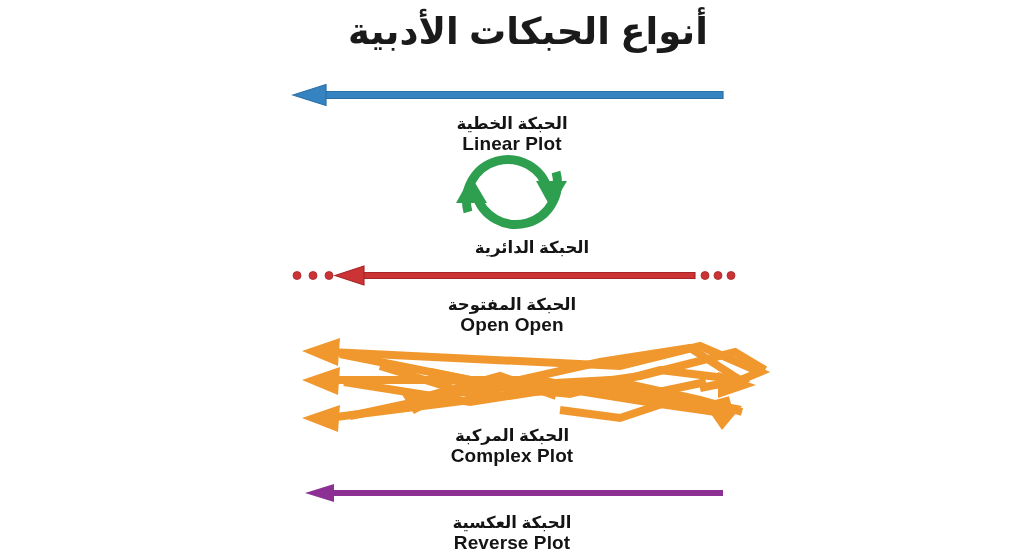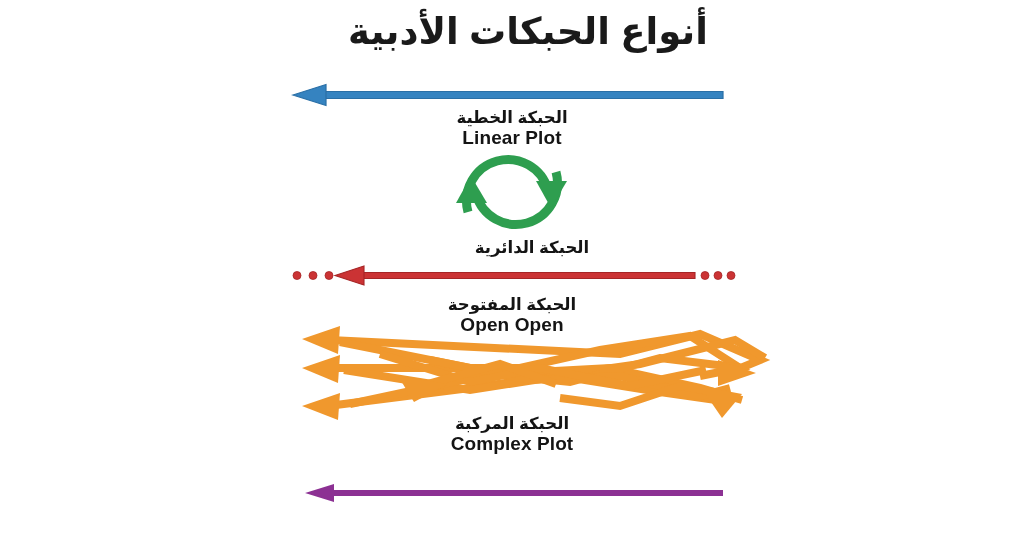--- a/index.html
+++ b/index.html
@@ -74,21 +74,21 @@
 
   <div class="section" style="top:84px;">
     <div class="art" style="height:24px;">
       <svg width="1024" height="24" viewBox="0 0 1024 24">
         <g fill="#3583c0" stroke="#2a6fa6" stroke-width="1.2">
           <path d="M322,7.5 L723,7.5 L723,14.5 L322,14.5 Z"></path>
           <path d="M293,11 L326,0.5 L326,21.5 Z"></path>
         </g>
       </svg>
     </div>
-    <div class="labels" style="">
+    <div class="labels" style="margin-top:6px;">
       <span class="label-ar">الحبكة الخطية</span>
       <span class="label-en">Linear Plot</span>
     </div>
   </div>
 
   <div class="section" style="top:146px;">
     <div class="art" style="height:92px;">
       <svg width="1024" height="92" viewBox="0 0 1024 92">
         <g fill="none" stroke="#2e9e4f" stroke-width="9" stroke-linecap="butt">
 
@@ -125,21 +125,21 @@
           <circle cx="731" cy="10.5" r="4"></circle>
         </g>
       </svg>
     </div>
     <div class="labels" style="margin-top:6px;">
       <span class="label-ar">الحبكة المفتوحة</span>
       <span class="label-en">Open Open</span>
     </div>
   </div>
 
-  <div class="section" style="top:324px;">
+  <div class="section" style="top:336px;">
     <div class="art" style="height:96px;">
       <svg width="1024" height="96" viewBox="0 0 1024 96">
         <g fill="none" stroke="#f0982d" stroke-width="8" stroke-linejoin="miter" stroke-linecap="butt">
 
           <path d="M330,16 L620,30 L700,10 L760,36 L726,50"></path>
           <path d="M332,44 L520,44 L600,26 L690,12 L740,44 L700,52"></path>
           <path d="M328,82 L470,64 L640,40 L735,16 L765,34"></path>
           <path d="M340,18 L500,50 L610,44 L700,64 L742,76"></path>
           <path d="M344,46 L470,66 L560,52 L660,68 L730,78"></path>
           <path d="M350,80 L490,50 L570,58 L660,34 L742,44"></path>
@@ -169,15 +169,19 @@
 
   <div class="section" style="top:484px;">
     <div class="art" style="height:22px;">
       <svg width="1024" height="22" viewBox="0 0 1024 22">
         <g fill="#8c3193">
           <path d="M330,6 L723,6 L723,12 L330,12 Z"></path>
           <path d="M305,9 L334,0 L334,18 Z"></path>
         </g>
       </svg>
     </div>
+    <div class="labels" style="margin-top:7px;">
+      <span class="label-ar">الحبكة العكسية</span>
+      <span class="label-en">Reverse Plot</span>
+    </div>
   </div>
 
 </div>
 
 </body></html>

